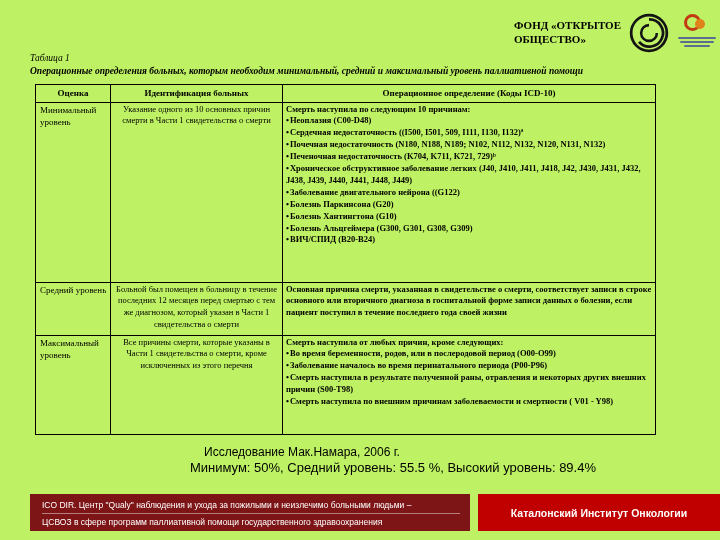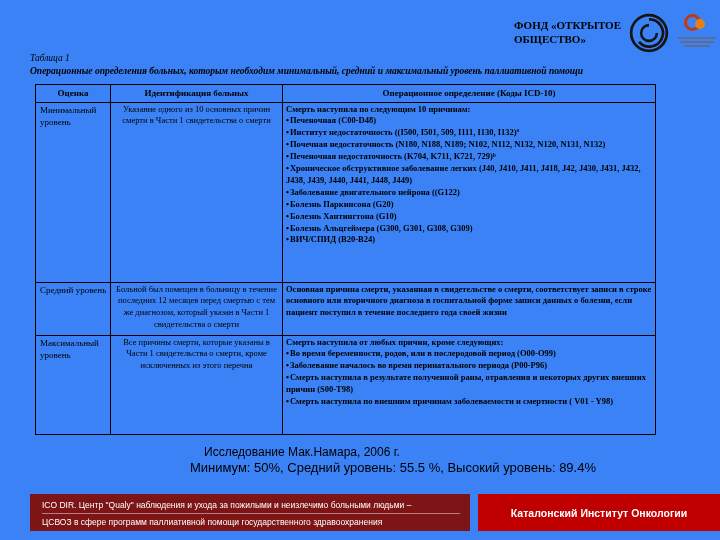--- a/index.html
+++ b/index.html
@@ -1,17 +1,17 @@
 <!DOCTYPE html>
 <html><head>
 <meta charset="utf-8">
 <style>
   html,body{margin:0;padding:0;background:#888;}
   .page{
-    position:relative;width:720px;height:540px;background:#3b82f6;
+    position:relative;width:720px;height:540px;background:#bef264;
     overflow:hidden;font-family:"Liberation Serif","DejaVu Serif",serif;color:#000;
     margin:0 auto;
   }
   
   .top-header{position:absolute;top:10px;right:3px;display:flex;align-items:flex-start;gap:7px;}
   .org-name{font-weight:bold;font-size:11px;line-height:1.3;padding-top:8px;text-align:left;}
   .logo-swirl{width:42px;height:42px;margin-top:2px;}
   .partner-logo{width:40px;margin-top:4px;display:flex;flex-direction:column;align-items:center;}
   .p-mark{position:relative;width:26px;height:18px;}
   .p-ring{position:absolute;left:0;top:0;width:11px;height:11px;border:3px solid #c23a12;border-radius:50%;}
@@ -100,22 +100,22 @@
         <th>Операционное определение (Коды ICD-10)</th>
       </tr>
     </thead>
     <tbody>
       <tr class="r1">
         <td class="level">Минимальный уровень</td>
         <td class="ident">Указание одного из 10 основных причин смерти в Части 1 свидетельства о смерти</td>
         <td class="def">
           <div>Смерть наступила по следующим 10 причинам:</div>
           <ul>
-            <li>Печеночная (C00-D48)</li>
-            <li>Институт недостаточность ((I500, I501, 509, I111, I130, I132)ª</li>
+            <li>Неоплазия (C00-D48)</li>
+            <li>Сердечная недостаточность ((I500, I501, 509, I111, I130, I132)ª</li>
             <li>Почечная недостаточность (N180, N188, N189; N102, N112, N132, N120, N131, N132)</li>
             <li>Печеночная недостаточность (K704, K711, K721, 729)ᵇ</li>
             <li>Хроническое обструктивное заболевание легких (J40, J410, J411, J418, J42, J430, J431, J432, J438, J439, J440, J441, J448, J449)</li>
             <li>Заболевание двигательного нейрона ((G122)</li>
             <li>Болезнь Паркинсона (G20)</li>
             <li>Болезнь Хантингтона (G10)</li>
             <li>Болезнь Альцгеймера (G300, G301, G308, G309)</li>
             <li>ВИЧ/СПИД (B20-B24)</li>
           </ul>
         </td>

